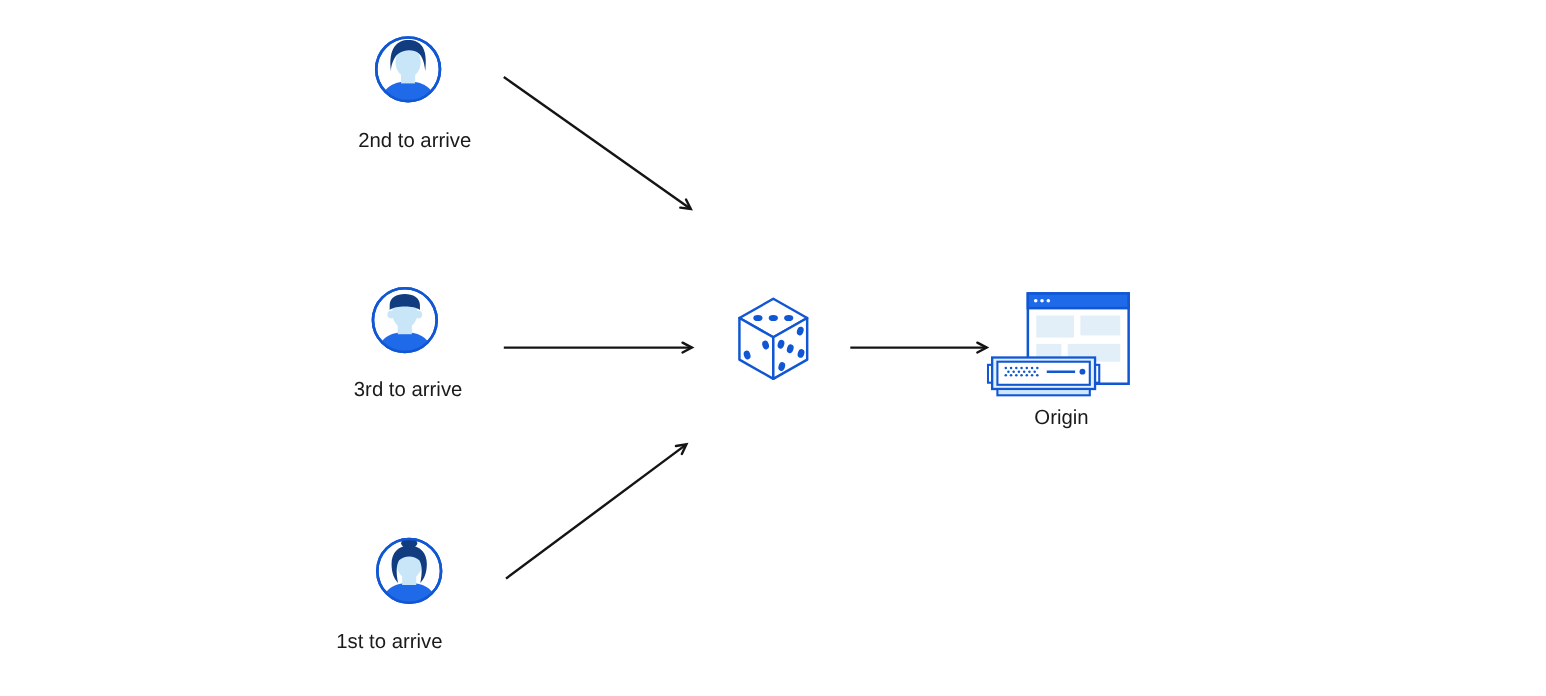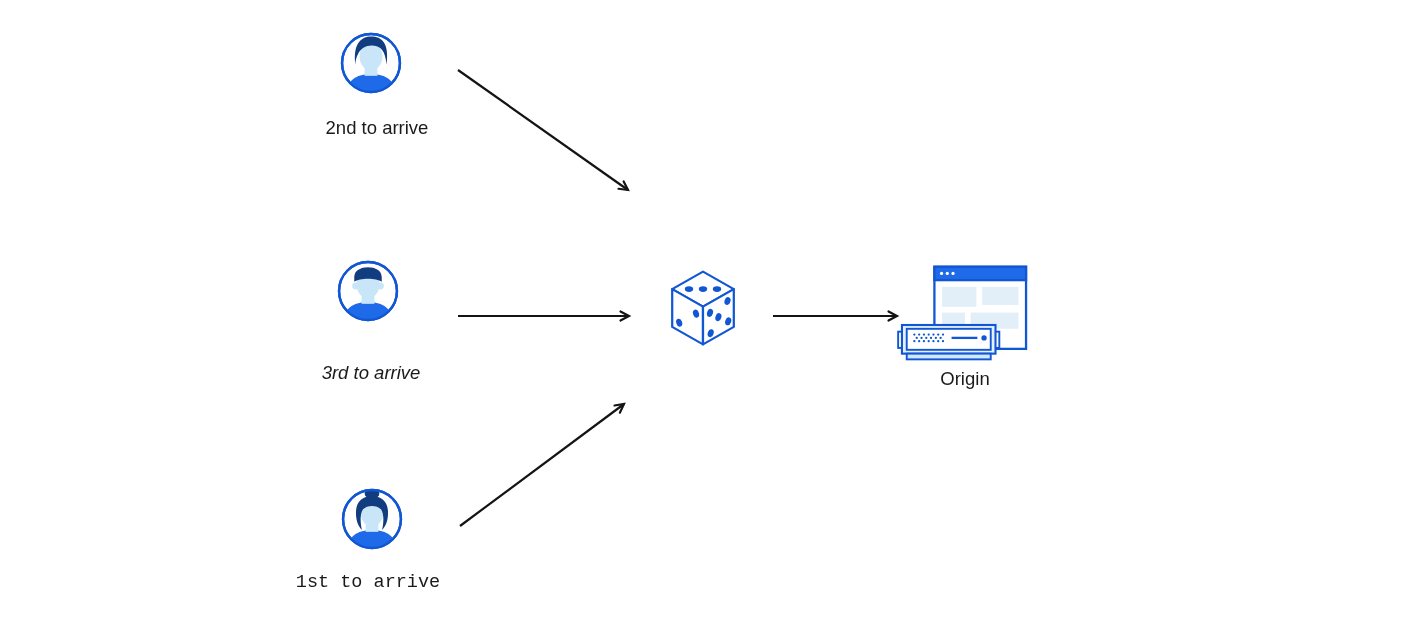--- a/index.html
+++ b/index.html
@@ -81,41 +81,41 @@
         <path class="av-shirt" d="M7,74 C9,54 21,48 36,48 C51,48 63,54 65,74 Z"></path>
         <rect class="av-skin" x="29" y="36" width="14" height="14"></rect>
         <circle class="av-skin" cx="22.5" cy="30.5" r="3.8"></circle>
         <circle class="av-skin" cx="49.5" cy="30.5" r="3.8"></circle>
         <ellipse class="av-skin" cx="36" cy="29" rx="12.5" ry="15"></ellipse>
         <path class="av-hair" d="M21,26 L21,21 C21,13.5 28,10 36,10 C44,10 51,13.5 51,21 L51,26 C45,21.5 27,21.5 21,26 Z"></path>
       </g>
       <circle class="av-ring-top" cx="36" cy="36" r="31.6"></circle>
     </svg>
   </div>
-  <div class="node-label" style="left:371px;top:362px;font-style:italic;">3rd to arrive</div>
+  <div class="node-label" style="left:371px;top:343px;">3rd to arrive</div>
 
   <div class="node" style="left:339px;top:486px;">
     <svg class="avatar" width="66" height="66" viewBox="0 0 72 72">
       <defs>
           <clipPath id="ac3">
             <circle cx="36" cy="36" r="31.6"></circle>
           </clipPath>
         </defs>
       <circle class="av-ring" cx="36" cy="36" r="31.6"></circle>
       <g clip-path="url(#ac3)">
         <path class="av-shirt" d="M7,74 C9,54 21,48 36,48 C51,48 63,54 65,74 Z"></path>
         <rect class="av-skin" x="29" y="36" width="14" height="14"></rect>
         <ellipse class="av-skin" cx="36" cy="29" rx="12.5" ry="15"></ellipse>
         <ellipse class="av-hair" cx="36" cy="8.5" rx="8" ry="5.5"></ellipse>
         <path class="av-hair" d="M36,11 C25,11 18.5,18 18.5,29 C18.5,38 21,44 25,48 C23,39 23,30 26,25.5 C31,20.5 41,20.5 46,25.5 C49,30 49,39 47,48 C51,44 53.5,38 53.5,29 C53.5,18 47,11 36,11 Z"></path>
       </g>
       <circle class="av-ring-top" cx="36" cy="36" r="31.6"></circle>
     </svg>
   </div>
-  <div class="node-label" style="left:368px;top:572px;font-family:Liberation Mono, monospace;">1st to arrive</div>
+  <div class="node-label" style="left:354px;top:572px;">1st to arrive</div>
 
   <div class="node" style="left:668px;top:266px;">
     <svg width="70" height="84" viewBox="0 0 100 112">
       <path class="dice-face" d="M50,4 L94,29 L50,54 L6,29 Z"></path>
       <path class="dice-face" d="M6,29 L50,54 L50,108 L6,83 Z"></path>
       <path class="dice-face" d="M94,29 L50,54 L50,108 L94,83 Z"></path>
       <ellipse class="pip" cx="30" cy="29" rx="6" ry="4"></ellipse>
       <ellipse class="pip" cx="50" cy="29" rx="6" ry="4"></ellipse>
       <ellipse class="pip" cx="70" cy="29" rx="6" ry="4"></ellipse>
       <ellipse class="pip" cx="40" cy="64" rx="4.2" ry="5.8" transform="rotate(-18 40 64)"></ellipse>

